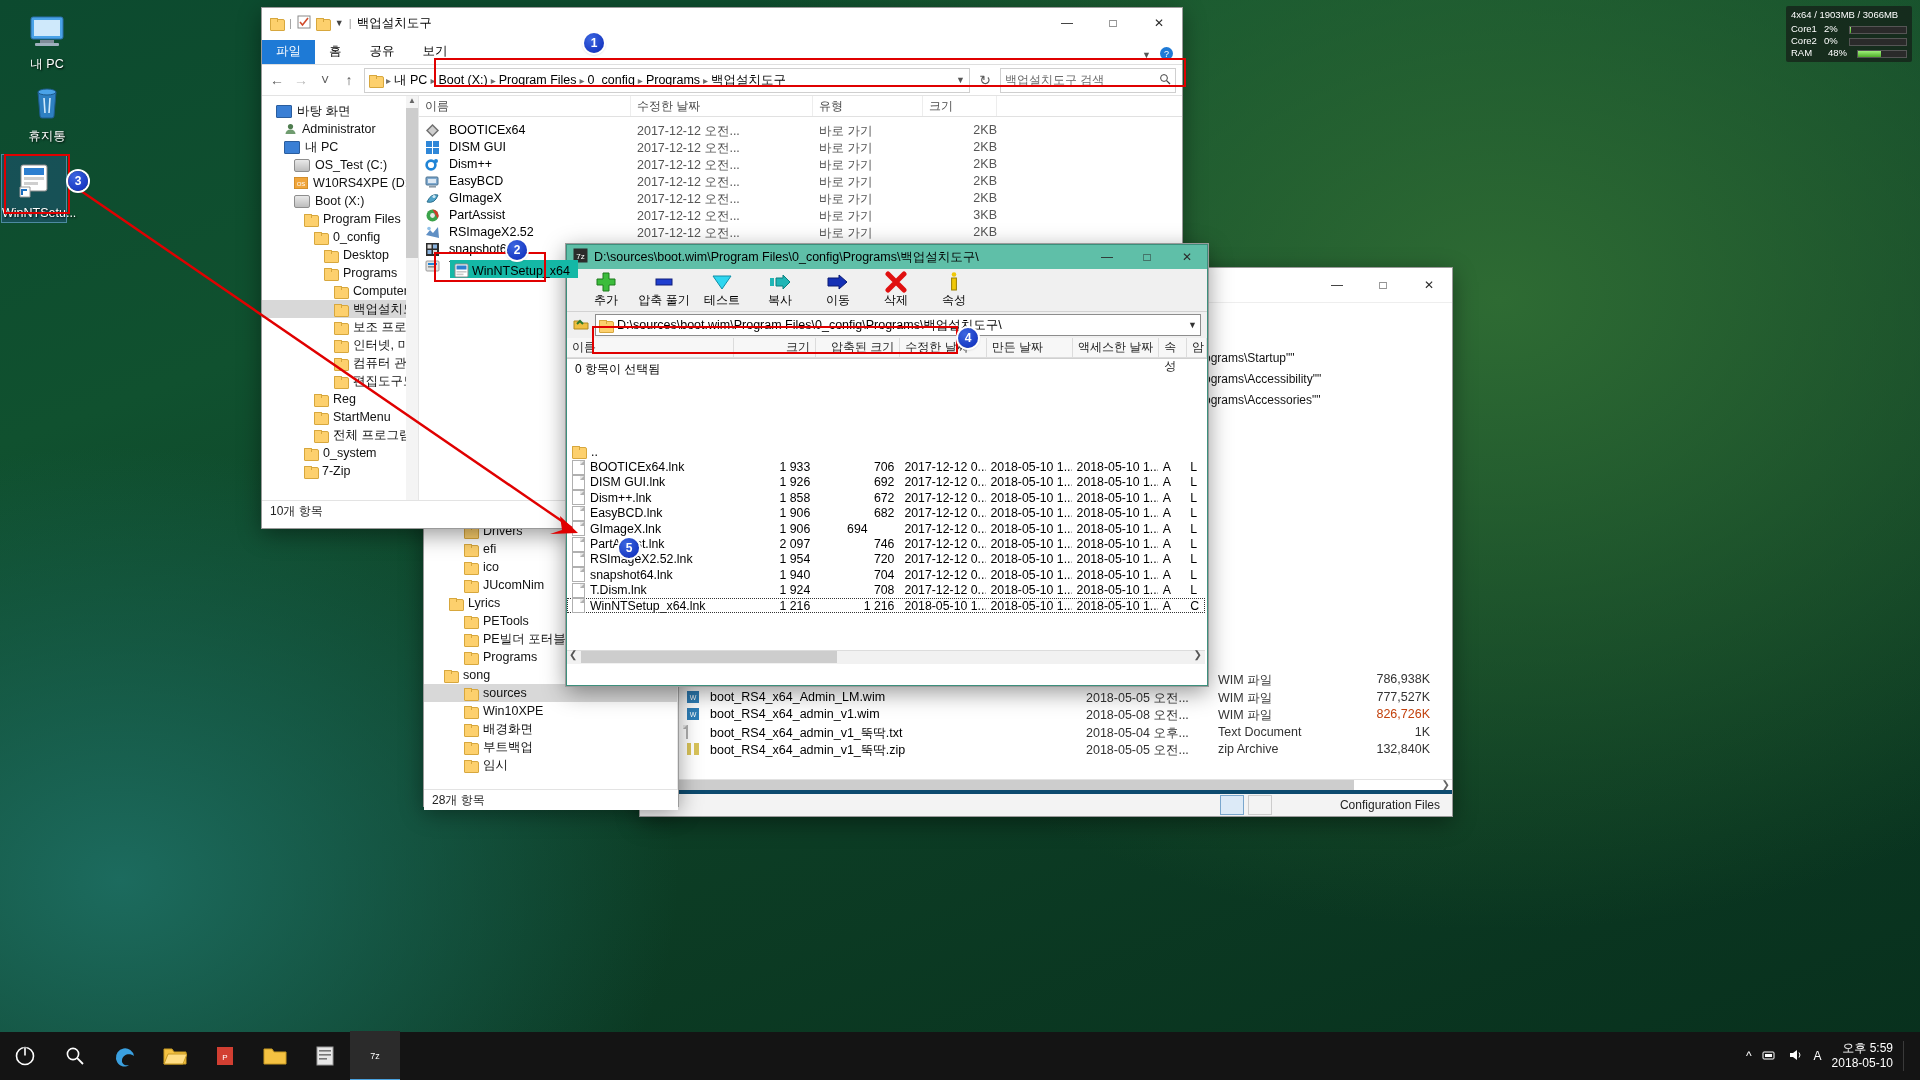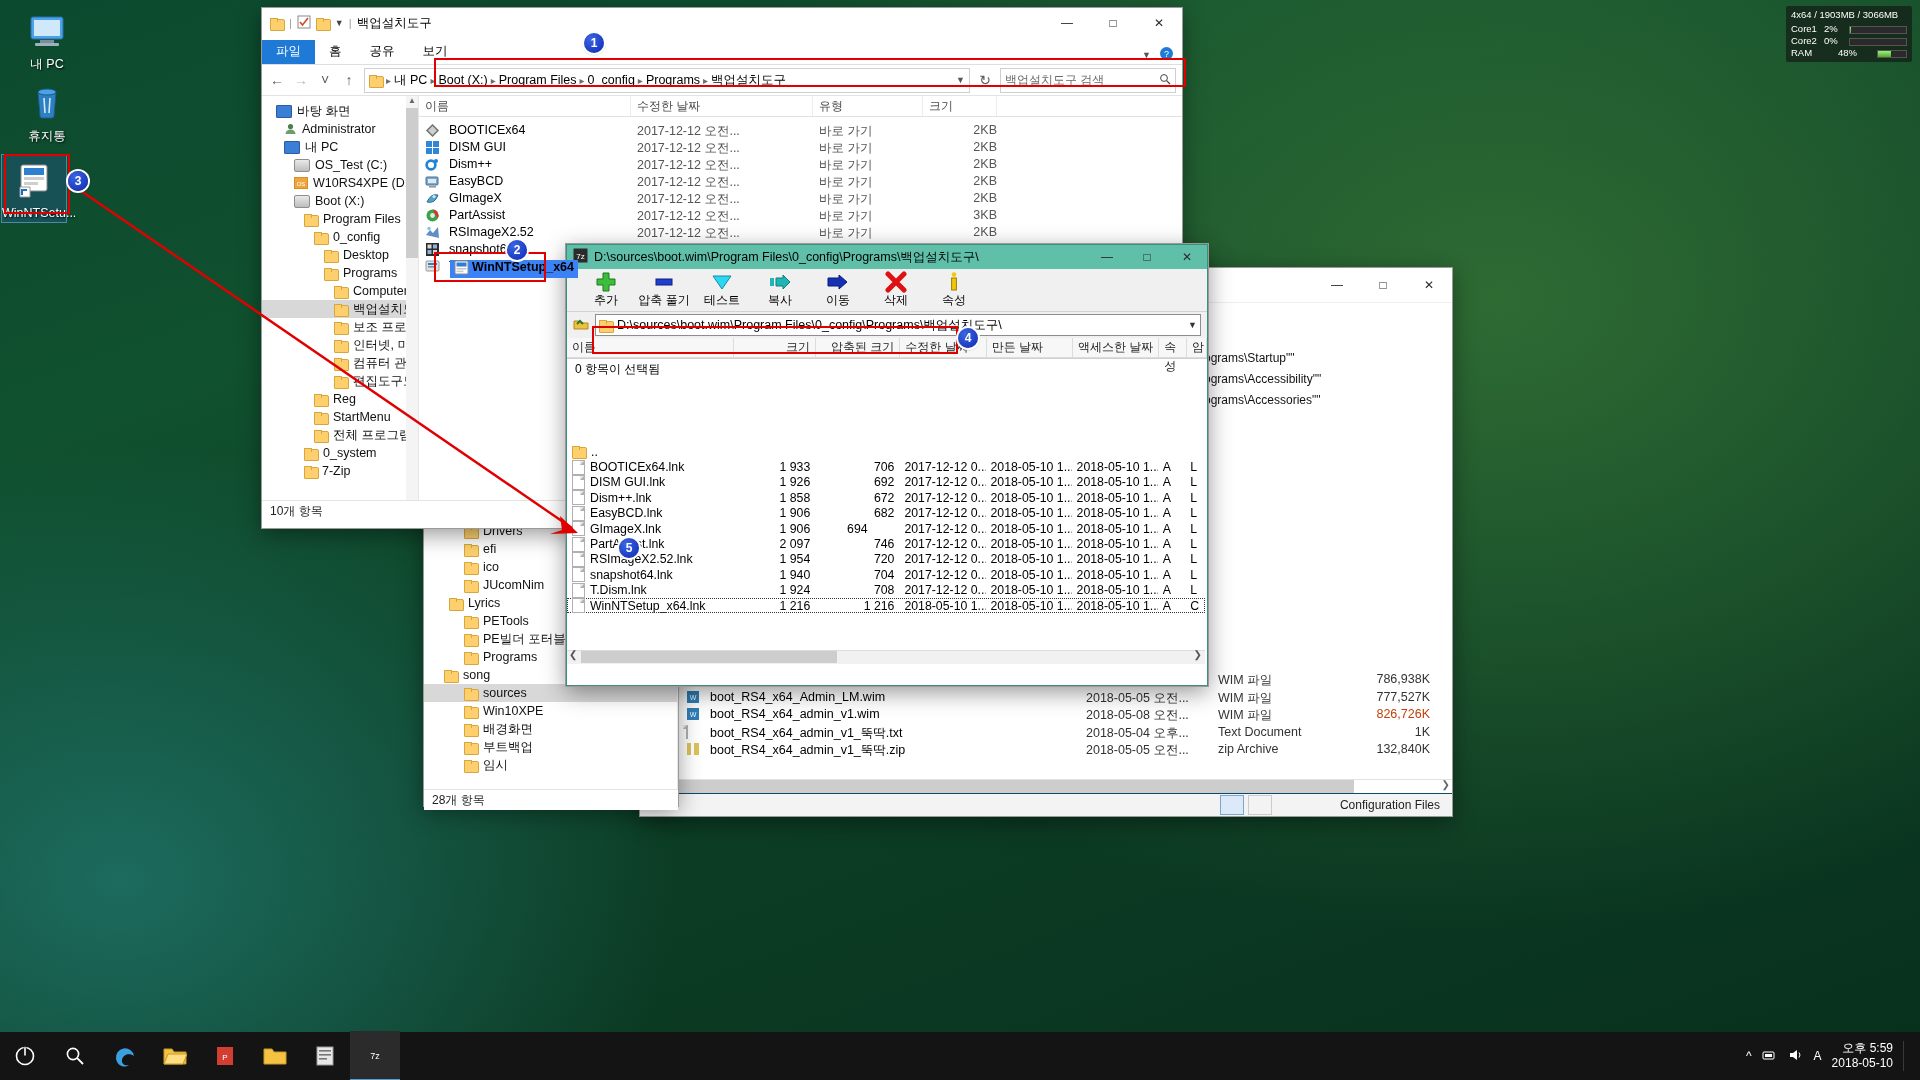--- a/index.html
+++ b/index.html
@@ -97,21 +97,21 @@
         <i style="width:2%"></i>
       </span>
   </div>
   <div style="display:flex;align-items:center;gap:3px;">
     <span style="width:30px">Core2</span>
     <span style="width:22px">0%</span>
     <span class="bar" style="flex:1">
         <i style="width:0%"></i>
       </span>
   </div>
-  <div style="display:flex;align-items:center;gap:17px;">
+  <div style="display:flex;align-items:center;gap:7px;">
     <span style="width:30px">RAM</span>
     <span style="width:22px">48%</span>
     <span class="bar" style="flex:1">
         <i style="width:48%"></i>
       </span>
   </div>
 </div>
 
 <div class="deskicon nosel" style="left:4px;top:8px;">
   <span class="glyph">
@@ -209,21 +209,21 @@
       <div style="width:132px;color:#333">2018-05-05 오전...</div>
       <div style="width:122px;color:#333">zip Archive</div>
       <div style="width:96px;text-align:right;color:#333">132,840K</div>
     </div>
   </div>
   <div style="position:absolute;left:0;bottom:22px;width:812px;height:14px;border-top:1px solid #e2e2e2;">
     <div style="position:absolute;left:14px;top:0;width:700px;height:13px;background:#cdcdcd;"></div>
     <div style="position:absolute;left:1px;top:-1px;font-size:10px;color:#666">❮</div>
     <div style="position:absolute;right:2px;top:-1px;font-size:10px;color:#666">❯</div>
   </div>
-  <div style="position:absolute;left:0;bottom:0;width:812px;height:22px;background:#f3f3f3;border-top:1px solid #0c4a6e;display:flex;align-items:center;">
+  <div style="position:absolute;left:0;bottom:0;width:812px;height:22px;background:#f3f3f3;border-top:4px solid #0c4a6e;display:flex;align-items:center;">
     <div style="position:absolute;right:180px;display:flex;gap:4px;">
       <div style="width:22px;height:18px;border:1px solid #7aa7cd;background:#dceaf7;"></div>
       <div style="width:22px;height:18px;border:1px solid #ccc;"></div>
     </div>
     <div style="position:absolute;right:12px;font-size:12px;color:#222;">Configuration Files</div>
   </div>
 </div>
 
 <div class="win" style="left:424px;top:290px;width:254px;height:516px;">
   <div class="exp-title">
@@ -620,21 +620,21 @@
           <div style="width:74px;text-align:right;color:#555">2KB</div>
         </div>
       </div>
     </div>
   </div>
   <div class="statusbar">
     <span>10개 항목</span>
   </div>
 </div>
 
-<div class="abs" style="left:450px;top:260px;width:128px;height:18px;display:flex;align-items:flex-start;background:#3b82f6;font-size:12.5px;z-index:600;font-weight:bold;">
+<div class="abs" style="left:450px;top:260px;width:128px;height:18px;display:flex;align-items:flex-end;background:#14b8a6;font-size:12.5px;z-index:600;">
   <span style="width:22px;display:flex;justify-content:center">
     <svg width="15" height="15" viewBox="0 0 15 15">
         <rect x="1" y="1" width="13" height="13" rx="1" fill="#fff" stroke="#8b8b8b"></rect>
         <rect x="2.5" y="2.5" width="10" height="4" fill="#2d7fd0"></rect>
         <rect x="2.5" y="8" width="10" height="1.6" fill="#c9c9c9"></rect>
         <rect x="2.5" y="10.6" width="7" height="1.6" fill="#c9c9c9"></rect>
       </svg>
   </span>
   <span>WinNTSetup_x64</span>
 </div>

